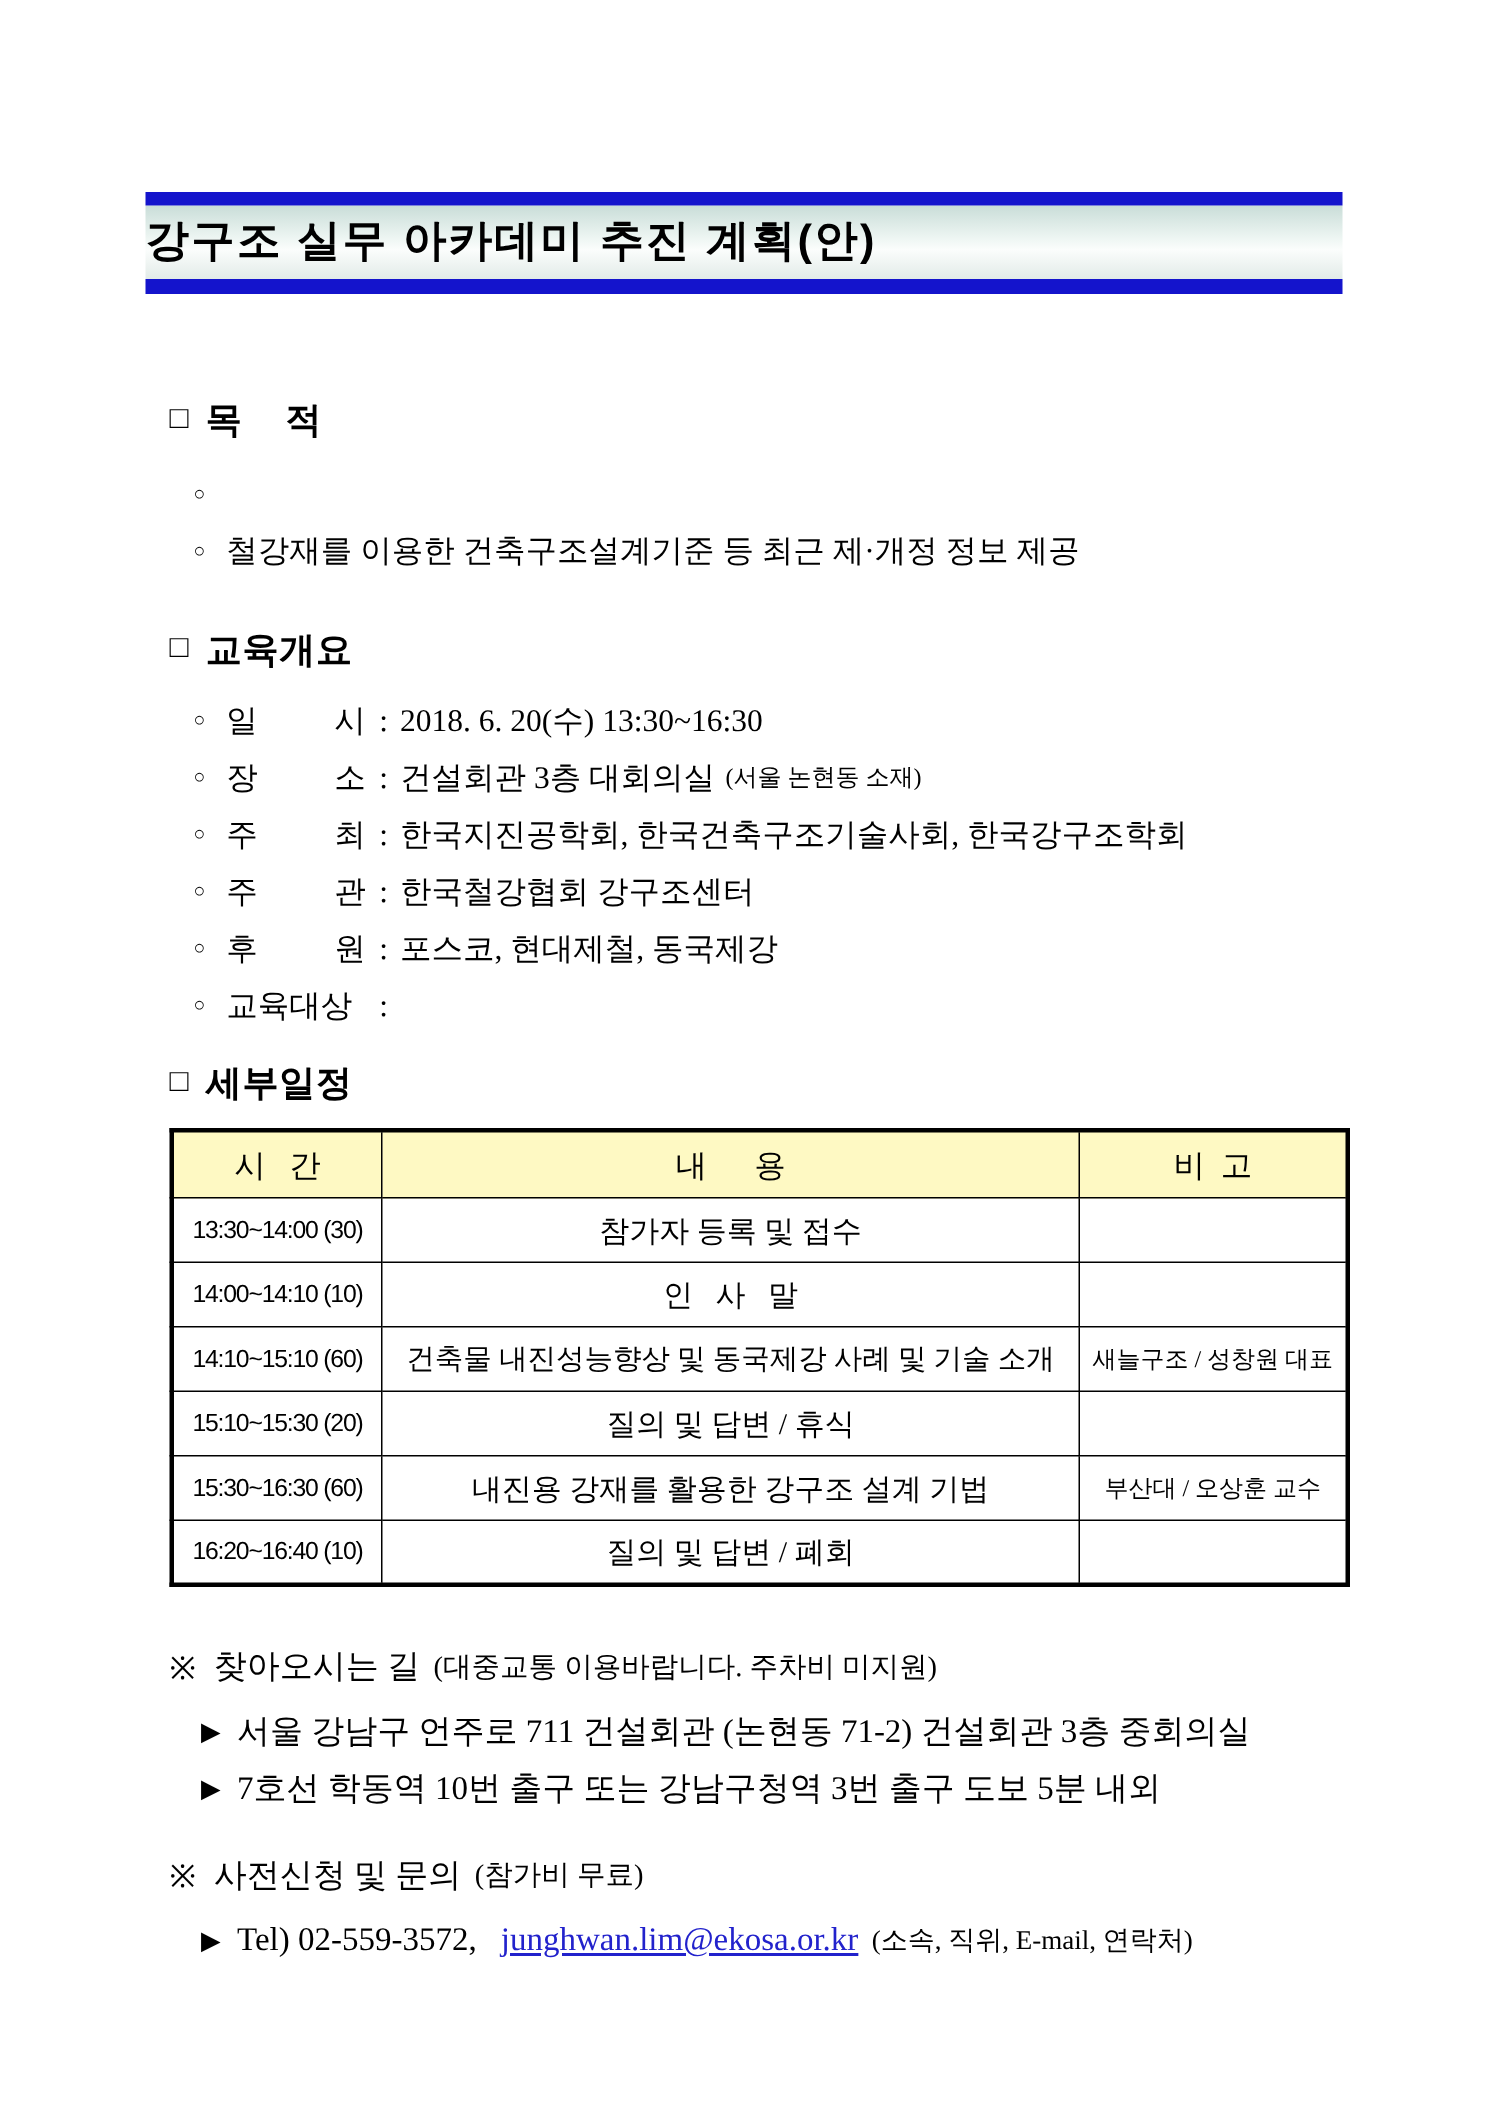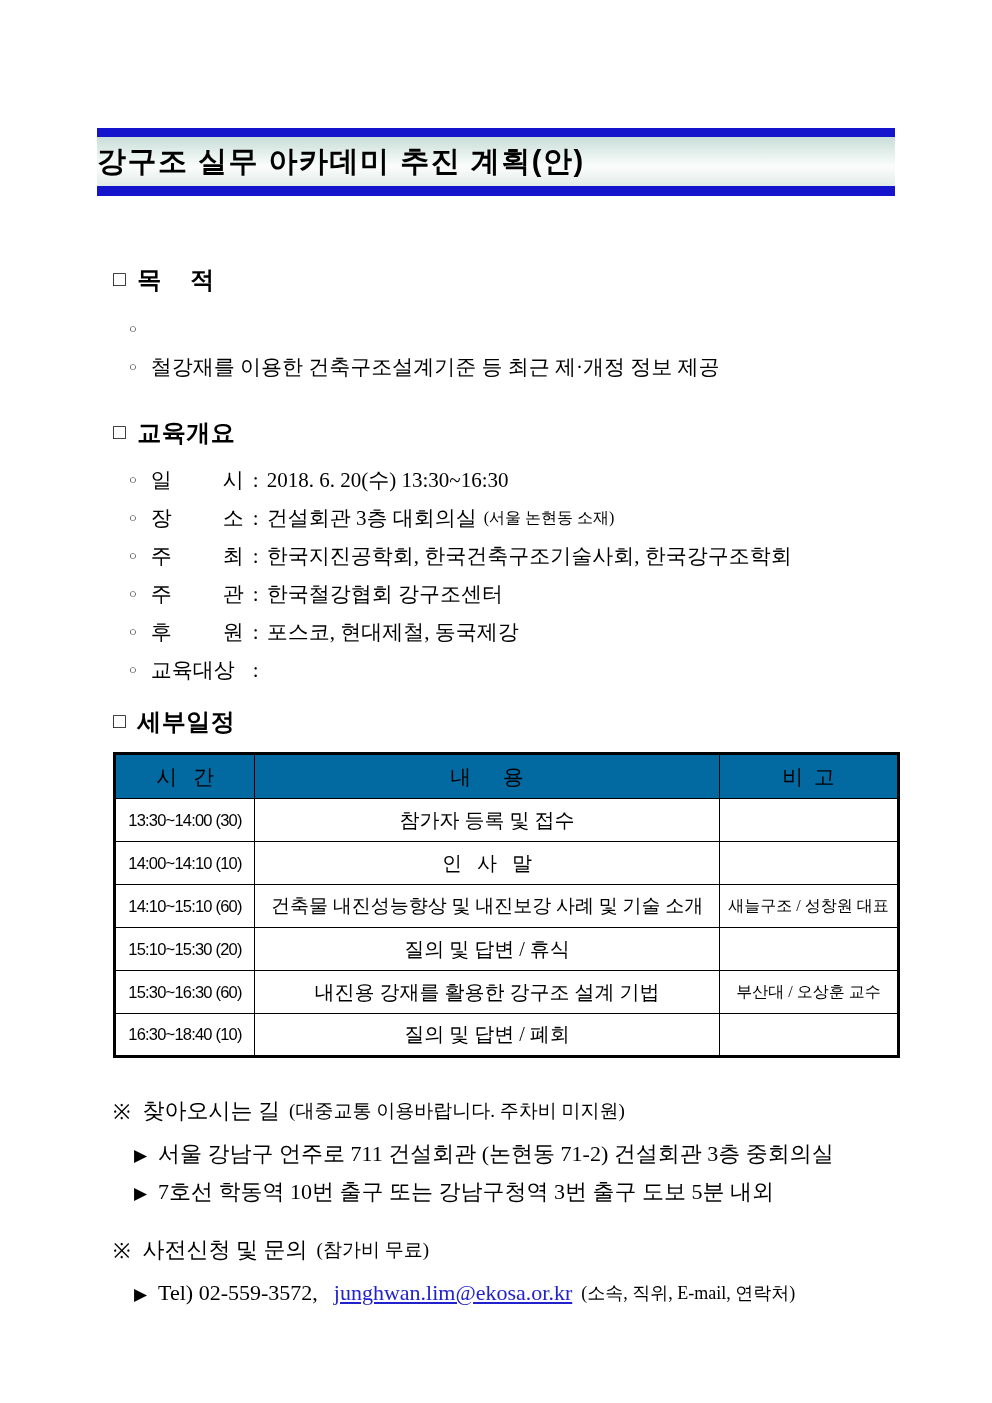--- a/index.html
+++ b/index.html
@@ -97,21 +97,21 @@
     border-collapse: collapse;
     table-layout: fixed;
   }
   .sched-table th, .sched-table td {
     border: 1px solid #000000;
     text-align: center;
     vertical-align: middle;
   }
   .sched-table { border: 3px solid #000000; }
   .sched-table thead th {
-    background: #0369a1;
+    background: #fef9c3;
     height: 45px;
     font-weight: 400;
     font-size: 21px;
     white-space: pre;
   }
   .sched-table tbody td { height: 43px; }
   .col-time  { width: 140px; }
   .col-desc  { width: 465px; }
   .col-note  { width: 179px; }
   .cell-time {
@@ -246,35 +246,35 @@
         <td class="cell-desc">참가자 등록 및 접수</td>
         <td class="cell-note"></td>
       </tr>
       <tr>
         <td class="cell-time">14:00~14:10 (10)</td>
         <td class="cell-desc">인   사   말</td>
         <td class="cell-note"></td>
       </tr>
       <tr>
         <td class="cell-time">14:10~15:10 (60)</td>
-        <td class="cell-desc" style="font-size:19px;">건축물 내진성능향상 및 내진보강 사례 및 기술 소개</td>
+        <td class="cell-desc" style="font-size:19px;">건축물 내진성능향상 및 동국제강 사례 및 기술 소개</td>
         <td class="cell-note">새늘구조 / 성창원 대표</td>
       </tr>
       <tr>
         <td class="cell-time">15:10~15:30 (20)</td>
         <td class="cell-desc">질의 및 답변 / 휴식</td>
         <td class="cell-note"></td>
       </tr>
       <tr>
         <td class="cell-time">15:30~16:30 (60)</td>
         <td class="cell-desc">내진용 강재를 활용한 강구조 설계 기법</td>
         <td class="cell-note">부산대 / 오상훈 교수</td>
       </tr>
       <tr>
-        <td class="cell-time">16:30~18:40 (10)</td>
+        <td class="cell-time">16:20~16:40 (10)</td>
         <td class="cell-desc">질의 및 답변 / 폐회</td>
         <td class="cell-note"></td>
       </tr>
     </tbody>
   </table>
 
   <div class="note-head" style="top:1094px;">
     <span class="ref-marker">※</span>
     <span class="note-title">찾아오시는 길</span>
     <span class="note-paren">(대중교통 이용바랍니다. 주차비 미지원)</span>

